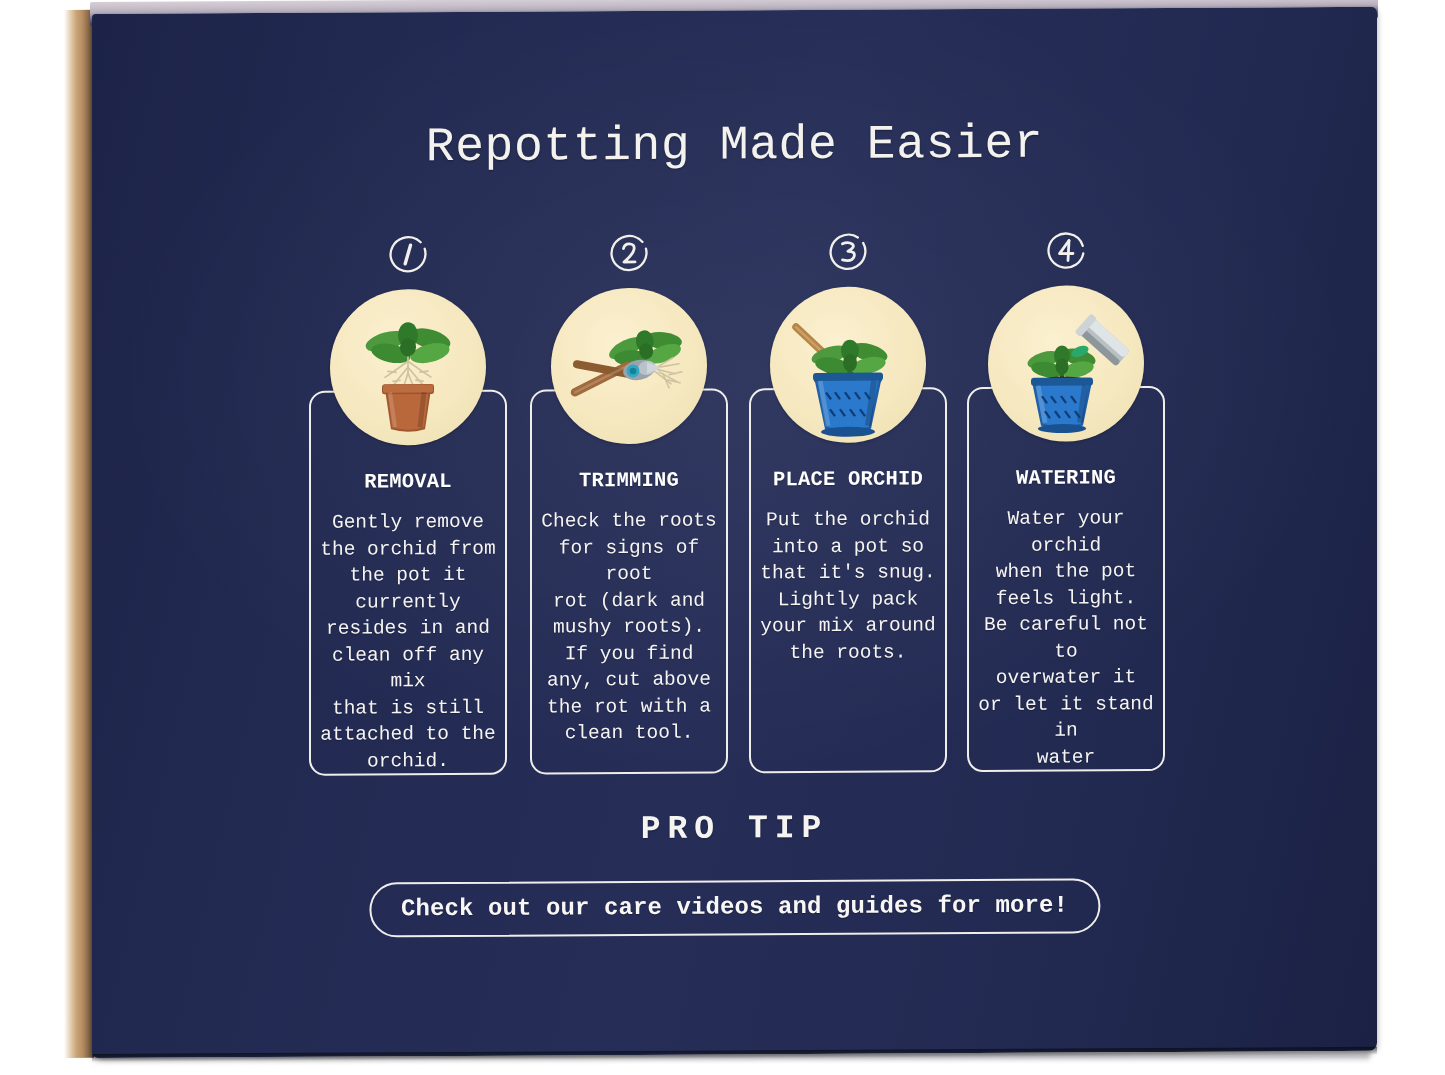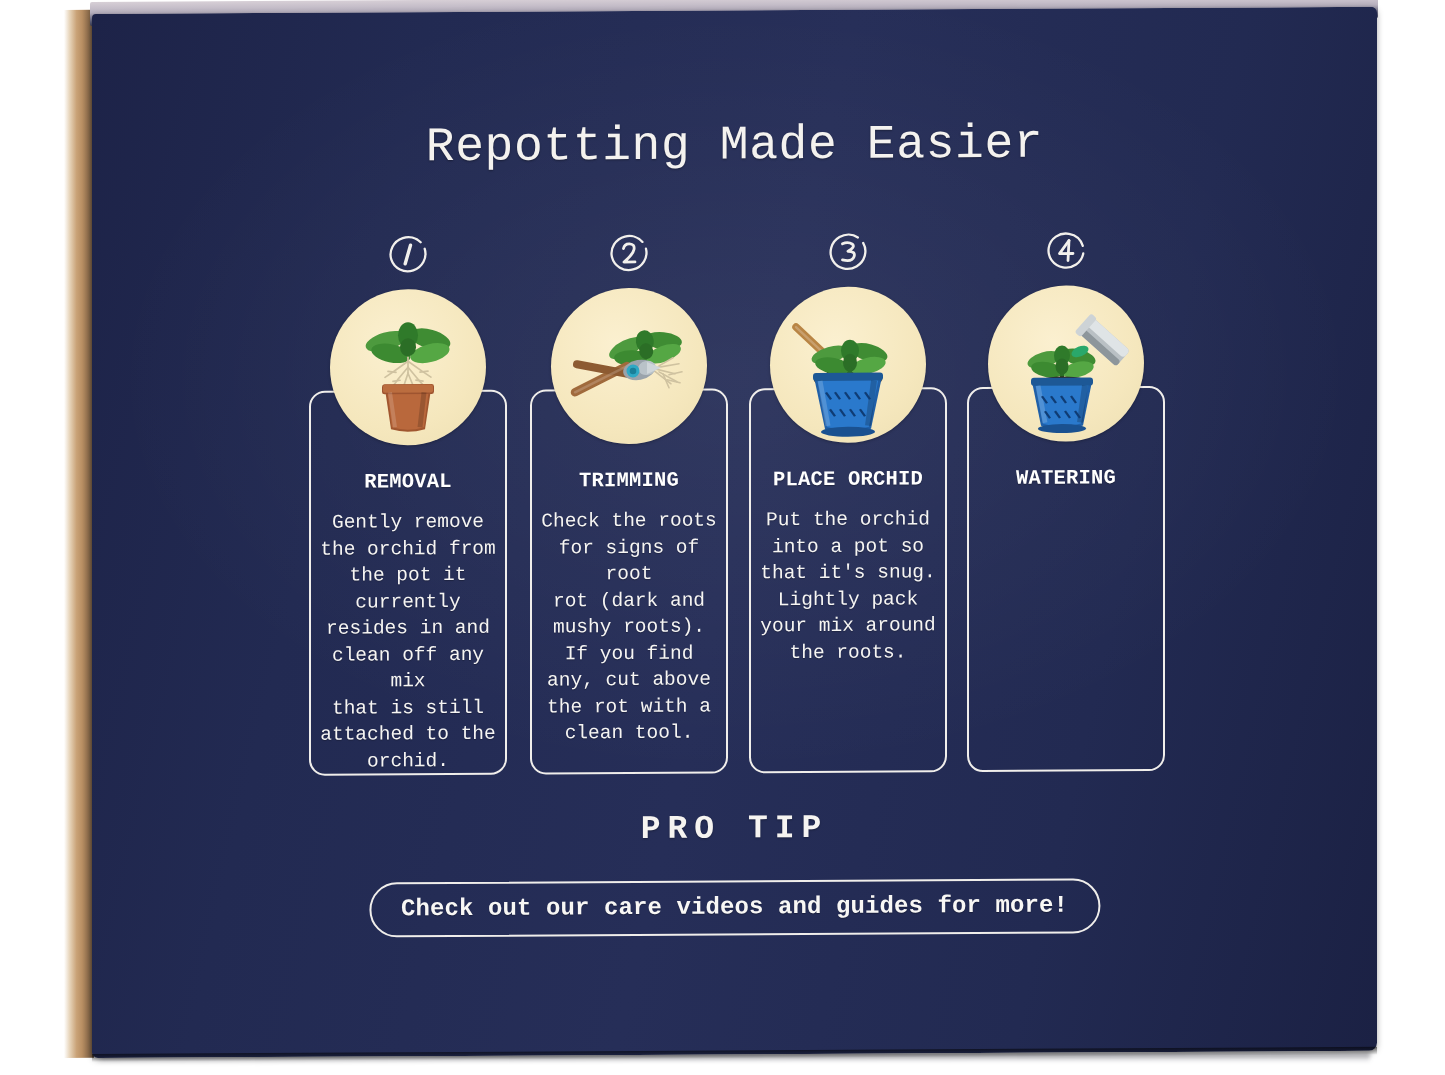--- a/index.html
+++ b/index.html
@@ -450,20 +450,27 @@
               <path d="M58 125 l5 7 l-2 1 l-5 -7 z"></path>
                 <path d="M68 125 l5 7 l-2 1 l-5 -7 z"></path>
               <path d="M78 125 l5 7 l-2 1 l-5 -7 z"></path>
                 <path d="M88 125 l5 7 l-2 1 l-5 -7 z"></path>
             </g>
             <ellipse cx="74" cy="143" rx="24" ry="4.5" fill="#1a5190"></ellipse>
           </svg>
         </div>
 
         <div class="card-head">WATERING</div>
+        <div class="card-body">Water your orchid
+when the pot
+feels light.
+Be careful not to
+overwater it
+or let it stand in
+water</div>
       </div>
 
     </div>
 
     <div class="protip">PRO TIP</div>
     <div class="pill">Check out our care videos and guides for more!</div>
 
   </div>
 </div>
 

